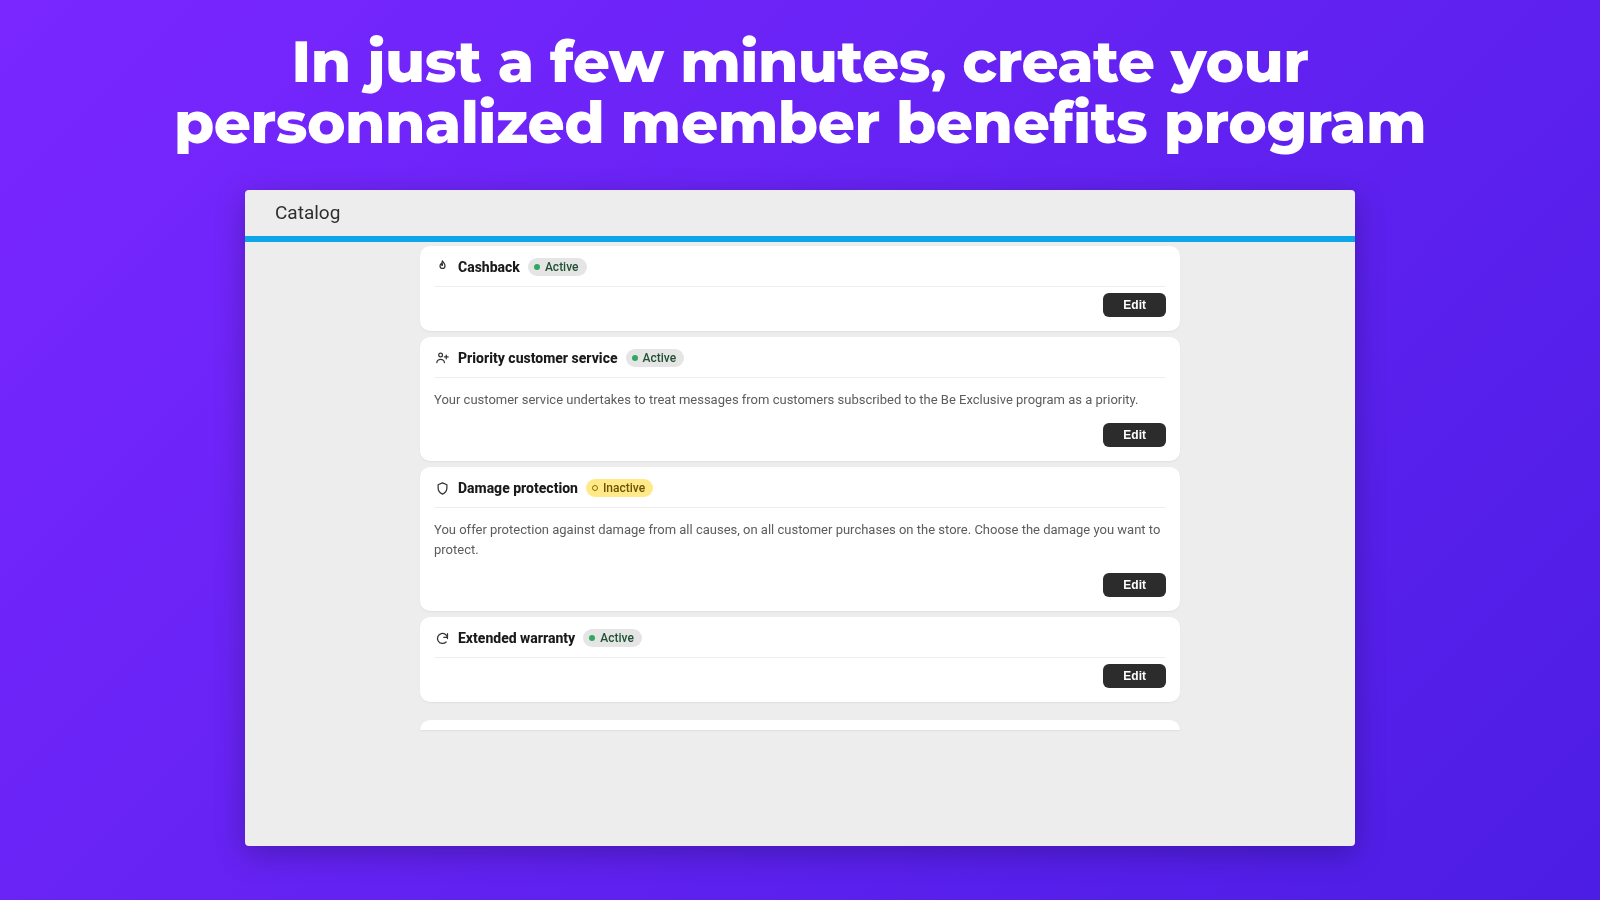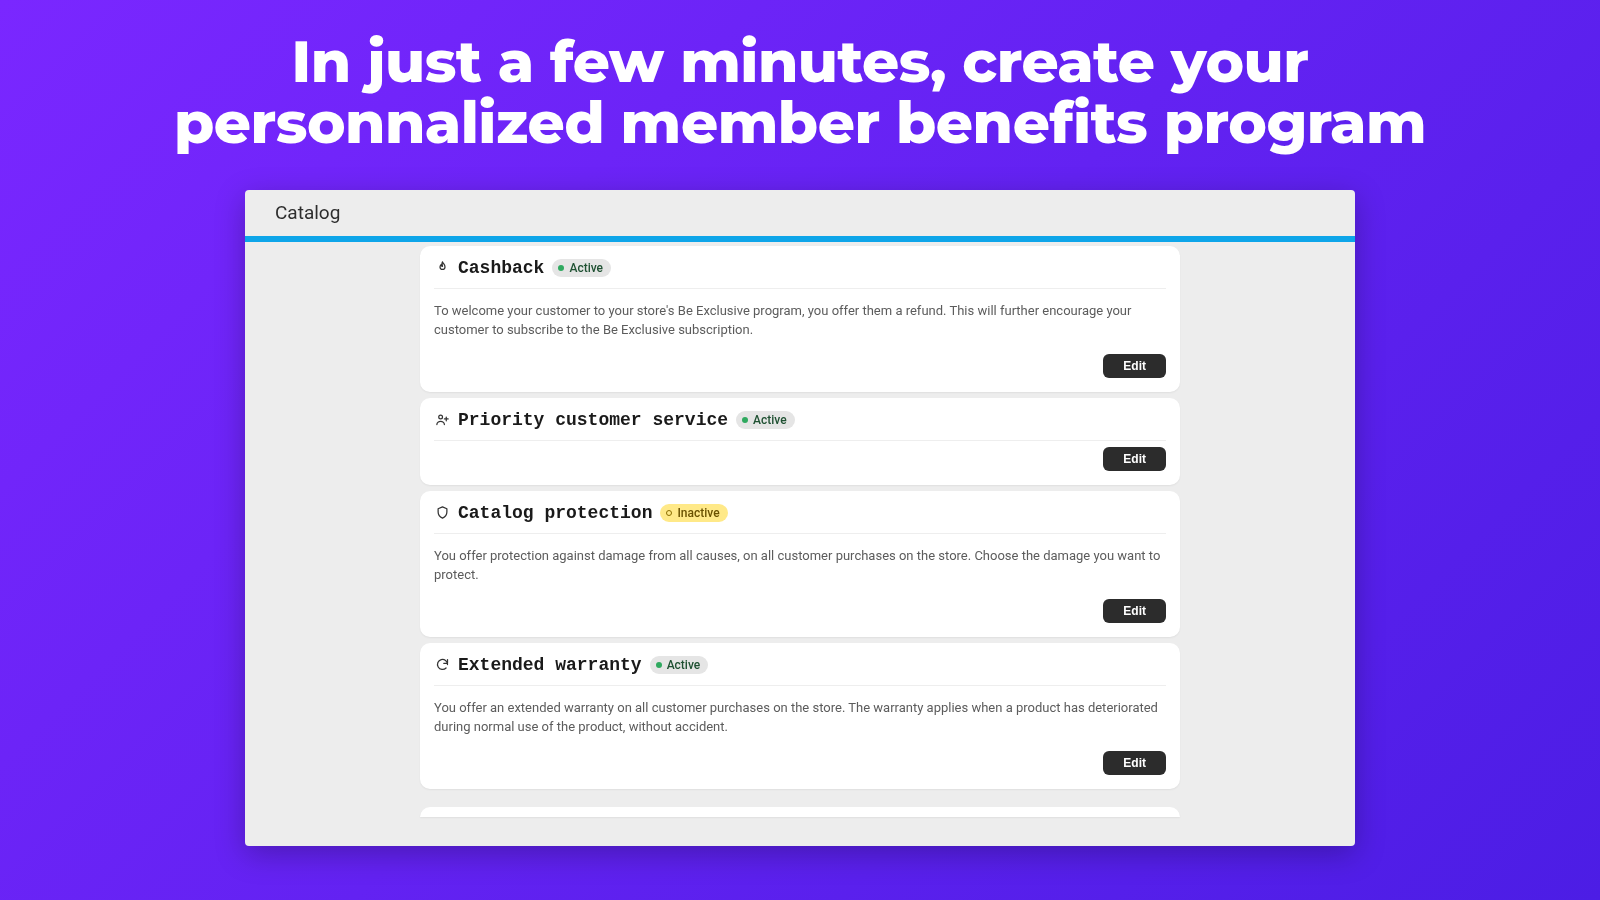--- a/index.html
+++ b/index.html
@@ -70,23 +70,22 @@
     border-bottom: 1px solid #eee;
   }
   .card-icon {
     width: 16px; height: 16px;
     display: inline-flex; align-items: center; justify-content: center;
     color: #333;
   }
   .card-icon svg { width: 15px; height: 15px; }
   .card-title {
     font-weight: 800;
-    font-size: 18px;
+    font-size: 14px;
     color: #1a1a1a;
-    font-family: Liberation Mono, monospace;
   }
   .badge {
     display: inline-flex;
     align-items: center;
     gap: 5px;
     font-size: 12px;
     padding: 2px 8px 2px 6px;
     border-radius: 10px;
     font-weight: 500;
   }
@@ -149,21 +148,20 @@
           <svg viewBox="0 0 24 24" fill="none" stroke="currentColor" stroke-width="2" stroke-linecap="round" stroke-linejoin="round">
               <path d="M12 3c1 3 4 4 4 8a4 4 0 0 1-8 0c0-2 1-3 2-4-.5 2 .5 3 2 3 0-3-2-4 0-7z"></path>
             </svg>
         </span>
         <span class="card-title">Cashback</span>
         <span class="badge active">
           <span class="badge-dot"></span>
           <span>Active</span>
         </span>
       </div>
-      <p class="card-desc">To welcome your customer to your store's Be Exclusive program, you offer them a refund. This will further encourage your customer to subscribe to the Be Exclusive subscription.</p>
       <div class="card-actions">
         <button class="edit-btn">Edit</button>
       </div>
     </div>
 
     <div class="card">
       <div class="card-head">
         <span class="card-icon">
           <svg viewBox="0 0 24 24" fill="none" stroke="currentColor" stroke-width="2" stroke-linecap="round" stroke-linejoin="round">
               <circle cx="9" cy="8" r="3"></circle>
@@ -171,33 +169,34 @@
               <line x1="18" y1="8" x2="18" y2="14"></line>
               <line x1="15" y1="11" x2="21" y2="11"></line>
             </svg>
         </span>
         <span class="card-title">Priority customer service</span>
         <span class="badge active">
           <span class="badge-dot"></span>
           <span>Active</span>
         </span>
       </div>
+      <p class="card-desc">Your customer service undertakes to treat messages from customers subscribed to the Be Exclusive program as a priority.</p>
       <div class="card-actions">
         <button class="edit-btn">Edit</button>
       </div>
     </div>
 
     <div class="card">
       <div class="card-head">
         <span class="card-icon">
           <svg viewBox="0 0 24 24" fill="none" stroke="currentColor" stroke-width="2" stroke-linecap="round" stroke-linejoin="round">
               <path d="M12 3l7 3v5c0 5-3 8-7 10-4-2-7-5-7-10V6l7-3z"></path>
             </svg>
         </span>
-        <span class="card-title">Catalog protection</span>
+        <span class="card-title">Damage protection</span>
         <span class="badge inactive">
           <span class="badge-dot"></span>
           <span>Inactive</span>
         </span>
       </div>
       <p class="card-desc">You offer protection against damage from all causes, on all customer purchases on the store. Choose the damage you want to protect.</p>
       <div class="card-actions">
         <button class="edit-btn">Edit</button>
       </div>
     </div>
@@ -209,21 +208,20 @@
               <path d="M20 12a8 8 0 1 0-2.3 5.6"></path>
               <polyline points="20 4 20 10 14 10"></polyline>
             </svg>
         </span>
         <span class="card-title">Extended warranty</span>
         <span class="badge active">
           <span class="badge-dot"></span>
           <span>Active</span>
         </span>
       </div>
-      <p class="card-desc">You offer an extended warranty on all customer purchases on the store. The warranty applies when a product has deteriorated during normal use of the product, without accident.</p>
       <div class="card-actions">
         <button class="edit-btn">Edit</button>
       </div>
     </div>
 
     <div class="card-placeholder"></div>
 
   </div>
 </div>
 

